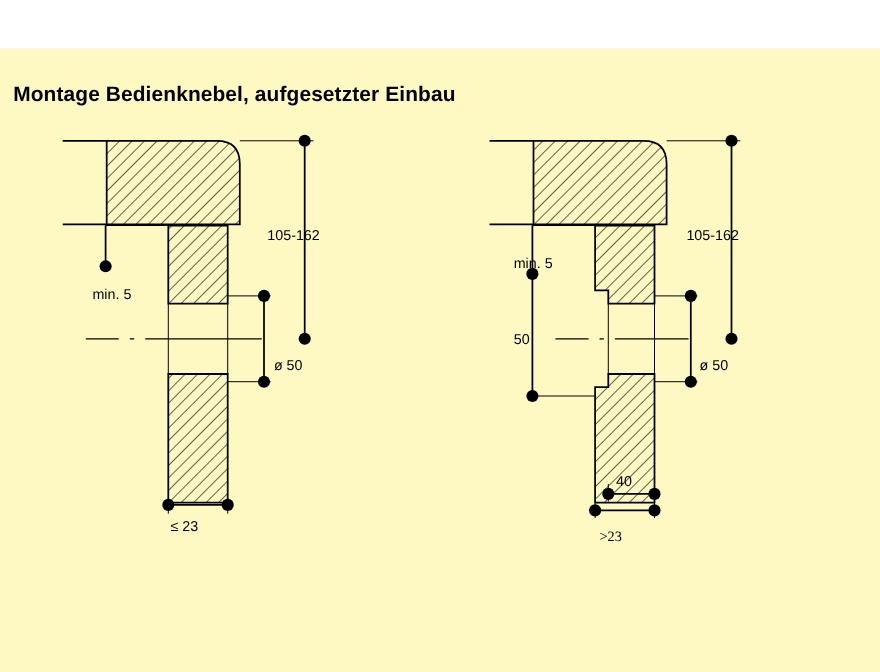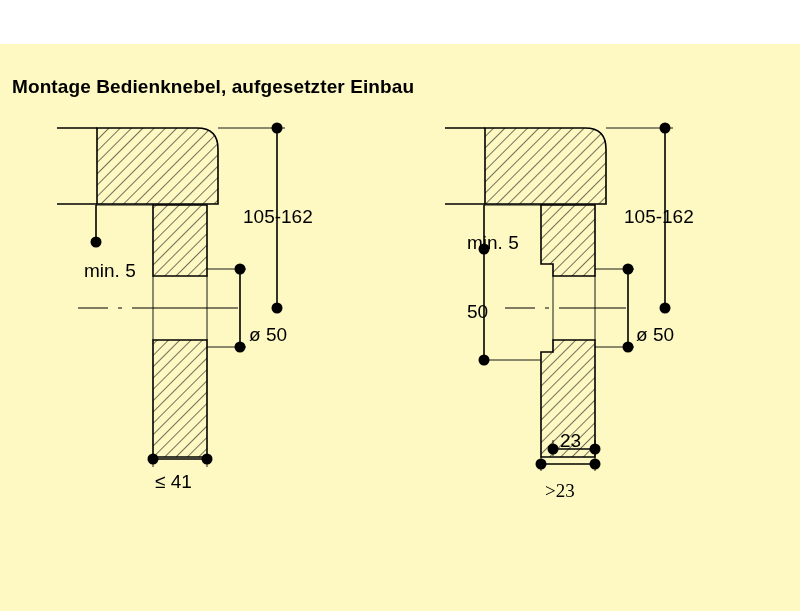--- a/index.html
+++ b/index.html
@@ -33,21 +33,21 @@
   }
   .drawing {
     position: absolute;
     left: 0;
     top: 0;
     width: 800px;
     height: 611px;
   }
   .label {
     position: absolute;
-    font-size: 19px;
+    font-size: 13px;
     font-weight: normal;
     white-space: nowrap;
     line-height: 1;
   }
 </style>
 </head>
 <body>
 
 <div id="page">
 
@@ -180,22 +180,22 @@
       <circle cx="553" cy="405" r="5.5"></circle>
       <circle cx="595" cy="405" r="5.5"></circle>
       <circle cx="541" cy="420" r="5.5"></circle>
       <circle cx="595" cy="420" r="5.5"></circle>
     </g>
   </svg>
 
   <div class="label" style="left:243px; top:163px;">105-162</div>
   <div class="label" style="left:84px; top:217px;">min. 5</div>
   <div class="label" style="left:249px; top:281px;">ø 50</div>
-  <div class="label" style="left:155px; top:428px;">≤ 41</div>
+  <div class="label" style="left:155px; top:428px;">≤ 23</div>
 
   <div class="label" style="left:624px; top:163px;">105-162</div>
   <div class="label" style="left:467px; top:189px;">min. 5</div>
   <div class="label" style="left:467px; top:258px;">50</div>
   <div class="label" style="left:636px; top:281px;">ø 50</div>
-  <div class="label" style="left:560px; top:387px;">23</div>
+  <div class="label" style="left:560px; top:387px;">40</div>
   <div class="label" style="left:545px; top:437px;font-family:Liberation Serif, serif;">&gt;23</div>
 
 </div>
 
 </body></html>

